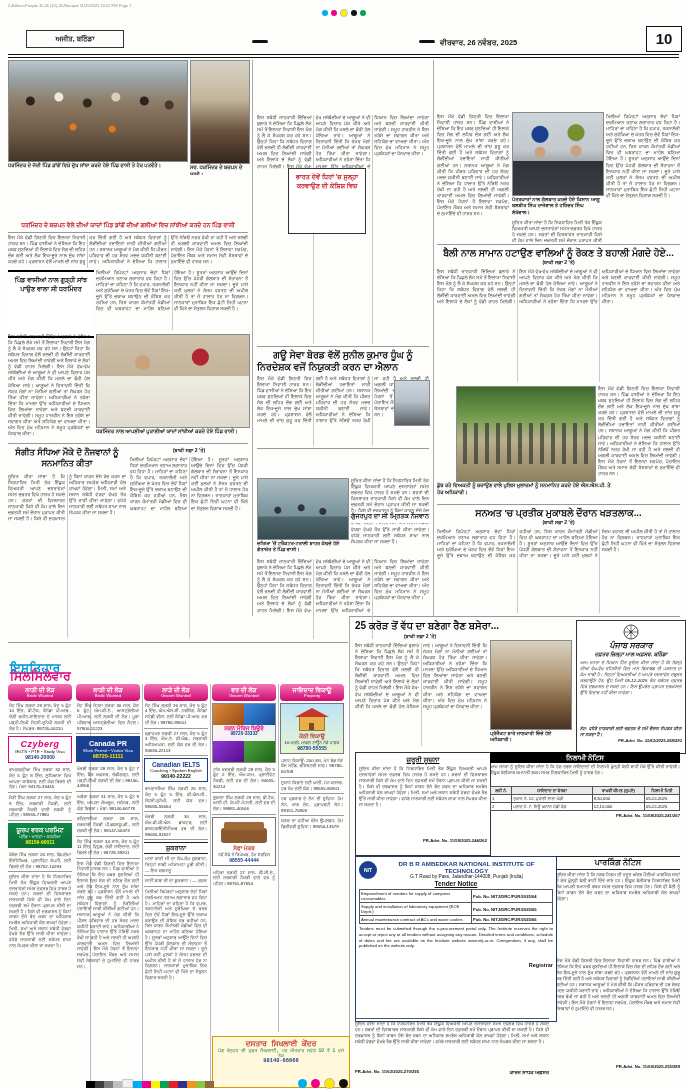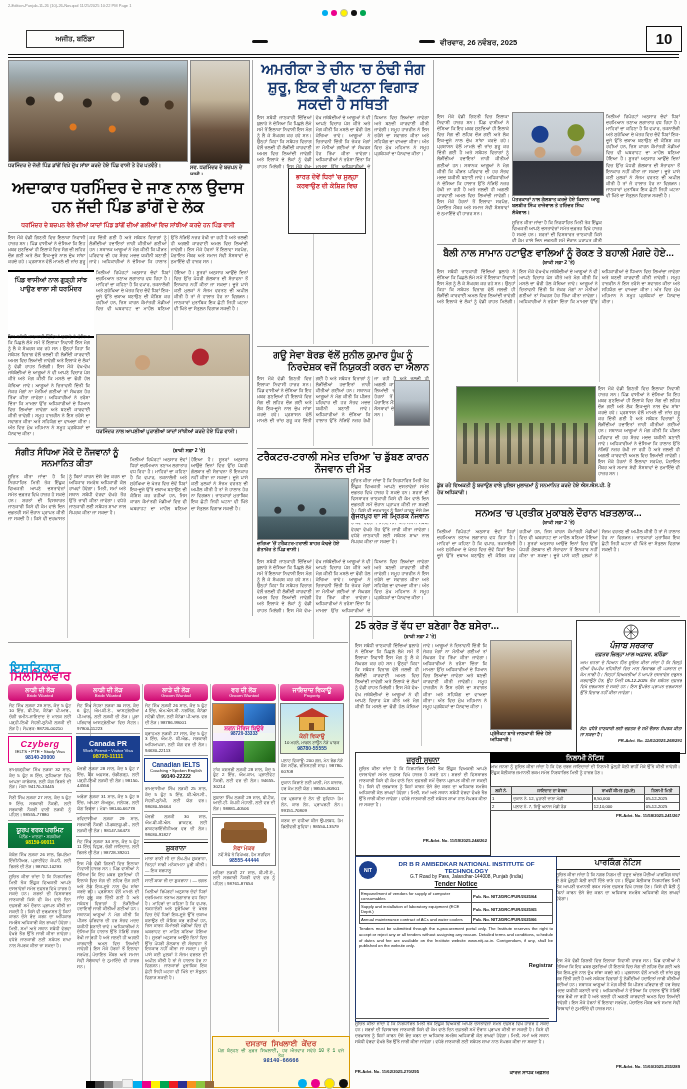--- a/index.html
+++ b/index.html
@@ -157,52 +157,49 @@
   <div class="abs thinrule" style="left:8px;top:642px;width:340px;"></div>
   <div class="abs thinrule" style="left:349px;top:616px;width:331px;"></div>
 
   <div class="abs photo ph1" style="left:8px;top:60px;width:178px;height:100px;">
       <div class="heads"></div>
     </div>
   <div class="abs cap" style="left:8px;top:162px;width:178px;height:13px;">ਧਰਮਿੰਦਰ ਦੇ ਜੱਦੀ ਪਿੰਡ ਡਾਂਗੋਂ ਵਿਖ਼ੇ ਦੁੱਖ ਸਾਂਝਾ ਕਰਦੇ ਹੋਏ ਪਿੰਡ ਵਾਸੀ ਤੇ ਹੋਰ ਪਤਵੰਤੇ।</div>
   <div class="abs photo ph2" style="left:190px;top:60px;width:58px;height:102px;"></div>
   <div class="abs cap" style="left:190px;top:164px;width:58px;height:11px;">ਸਵ. ਧਰਮਿੰਦਰ ਦੇ ਬਚਪਨ ਦੇ ਸਾਥੀ।</div>
 
-  <div class="abs hl" style="left:8px;top:178px;width:240px;height:42px;font-size:16px;line-height:1.2;text-align:center;">ਅਦਾਕਾਰ ਧਰਮਿੰਦਰ ਦੇ ਜਾਣ ਨਾਲ ਉਦਾਸ ਹਨ ਜੱਦੀ ਪਿੰਡ ਡਾਂਗੋਂ ਦੇ ਲੋਕ</div>
   <div class="abs" style="left:8px;top:222px;width:240px;height:9px;font-size:6px;font-weight:bold;color:#c41a22;text-align:center;">ਧਰਮਿੰਦਰ ਦੇ ਬਚਪਨ ਵੇਲੇ ਦੀਆਂ ਯਾਦਾਂ ਪਿੰਡ ਡਾਂਗੋਂ ਦੀਆਂ ਗਲੀਆਂ ਵਿਚ ਸਾਂਝੀਆਂ ਕਰਦੇ ਹਨ ਪਿੰਡ ਵਾਸੀ</div>
   <div class="abs thinrule" style="left:8px;top:232px;width:240px;"></div>
 
   <div class="abs tiny c3" style="left:8px;top:235px;width:240px;height:33px;">ਇਸ ਮੌਕੇ ਵੱਡੀ ਗਿਣਤੀ ਵਿਚ ਇਲਾਕਾ ਨਿਵਾਸੀ ਹਾਜ਼ਰ ਸਨ। ਪਿੰਡ ਵਾਸੀਆਂ ਨੇ ਦੱਸਿਆ ਕਿ ਇਹ ਖ਼ਬਰ ਸੁਣਦਿਆਂ ਹੀ ਇਲਾਕੇ ਵਿਚ ਸੋਗ ਦੀ ਲਹਿਰ ਦੌੜ ਗਈ ਅਤੇ ਲੋਕ ਇਕ-ਦੂਜੇ ਨਾਲ ਦੁੱਖ ਸਾਂਝਾ ਕਰਦੇ ਰਹੇ। ਪ੍ਰਸ਼ਾਸਨ ਵੱਲੋਂ ਮਾਮਲੇ ਦੀ ਜਾਂਚ ਸ਼ੁਰੂ ਕਰ ਦਿੱਤੀ ਗਈ ਹੈ ਅਤੇ ਸਬੰਧਤ ਵਿਭਾਗਾਂ ਨੂੰ ਲੋੜੀਂਦੀਆਂ ਹਦਾਇਤਾਂ ਜਾਰੀ ਕੀਤੀਆਂ ਗਈਆਂ ਹਨ। ਸਥਾਨਕ ਆਗੂਆਂ ਨੇ ਮੰਗ ਕੀਤੀ ਕਿ ਪੀੜਤ ਪਰਿਵਾਰ ਦੀ ਹਰ ਸੰਭਵ ਮਦਦ ਯਕੀਨੀ ਬਣਾਈ ਜਾਵੇ। ਅਧਿਕਾਰੀਆਂ ਨੇ ਦੱਸਿਆ ਕਿ ਹਾਲਾਤ ਉੱਤੇ ਨੇੜਿਓਂ ਨਜ਼ਰ ਰੱਖੀ ਜਾ ਰਹੀ ਹੈ ਅਤੇ ਜਲਦੀ ਹੀ ਅਗਲੀ ਕਾਰਵਾਈ ਅਮਲ ਵਿਚ ਲਿਆਂਦੀ ਜਾਵੇਗੀ। ਇਸ ਮੌਕੇ ਹੋਰਨਾਂ ਤੋਂ ਇਲਾਵਾ ਸਰਪੰਚ, ਪੰਚਾਇਤ ਮੈਂਬਰ ਅਤੇ ਸਮਾਜ ਸੇਵੀ ਸੰਸਥਾਵਾਂ ਦੇ ਨੁਮਾਇੰਦੇ ਵੀ ਹਾਜ਼ਰ ਸਨ।</div>
   <div class="abs inset" style="left:8px;top:270px;width:82px;height:58px;font-size:6.5px;line-height:1.4;padding:3px 2px;">ਪਿੰਡ ਵਾਸੀਆਂ ਨਾਲ ਗੂੜ੍ਹੀ ਸਾਂਝ ਪਾਉਣ ਵਾਲਾ ਸੀ ਧਰਮਿੰਦਰ</div>
   <div class="abs tiny c2" style="left:96px;top:270px;width:152px;height:60px;">ਮਿਲੀਆਂ ਰਿਪੋਰਟਾਂ ਅਨੁਸਾਰ ਦੋਵਾਂ ਧਿਰਾਂ ਦਰਮਿਆਨ ਤਣਾਅ ਲਗਾਤਾਰ ਵਧ ਰਿਹਾ ਹੈ। ਮਾਹਿਰਾਂ ਦਾ ਕਹਿਣਾ ਹੈ ਕਿ ਵਪਾਰ, ਤਕਨਾਲੋਜੀ ਅਤੇ ਸੁਰੱਖਿਆ ਦੇ ਖੇਤਰ ਵਿਚ ਦੋਵੇਂ ਧਿਰਾਂ ਇਕ-ਦੂਜੇ ਉੱਤੇ ਦਬਾਅ ਬਣਾਉਣ ਦੀ ਕੋਸ਼ਿਸ਼ ਕਰ ਰਹੀਆਂ ਹਨ, ਜਿਸ ਕਾਰਨ ਕੌਮਾਂਤਰੀ ਮੰਡੀਆਂ ਵਿਚ ਵੀ ਘਬਰਾਹਟ ਦਾ ਮਾਹੌਲ ਬਣਿਆ ਹੋਇਆ ਹੈ। ਸੂਤਰਾਂ ਅਨੁਸਾਰ ਆਉਂਦੇ ਦਿਨਾਂ ਵਿਚ ਉੱਚ ਪੱਧਰੀ ਗੱਲਬਾਤ ਦੀ ਸੰਭਾਵਨਾ ਤੋਂ ਇਨਕਾਰ ਨਹੀਂ ਕੀਤਾ ਜਾ ਸਕਦਾ। ਦੂਜੇ ਪਾਸੇ ਕਈ ਮੁਲਕਾਂ ਨੇ ਸੰਜਮ ਵਰਤਣ ਦੀ ਅਪੀਲ ਕੀਤੀ ਹੈ ਤਾਂ ਜੋ ਹਾਲਾਤ ਹੋਰ ਨਾ ਵਿਗੜਨ। ਜਾਣਕਾਰਾਂ ਮੁਤਾਬਿਕ ਇਕ ਛੋਟੀ ਜਿਹੀ ਘਟਨਾ ਵੀ ਖਿੱਤੇ ਦਾ ਸੰਤੁਲਨ ਵਿਗਾੜ ਸਕਦੀ ਹੈ।</div>
   <div class="abs tiny" style="left:8px;top:334px;width:82px;height:104px;">ਇਸ ਸਬੰਧੀ ਜਾਣਕਾਰੀ ਦਿੰਦਿਆਂ ਬੁਲਾਰੇ ਨੇ ਦੱਸਿਆ ਕਿ ਪਿਛਲੇ ਲੰਮੇ ਸਮੇਂ ਤੋਂ ਇਲਾਕਾ ਨਿਵਾਸੀ ਇਸ ਮੰਗ ਨੂੰ ਲੈ ਕੇ ਸੰਘਰਸ਼ ਕਰ ਰਹੇ ਸਨ। ਉਨ੍ਹਾਂ ਕਿਹਾ ਕਿ ਸਬੰਧਤ ਵਿਭਾਗ ਵੱਲੋਂ ਜਲਦੀ ਹੀ ਲੋੜੀਂਦੀ ਕਾਰਵਾਈ ਅਮਲ ਵਿਚ ਲਿਆਂਦੀ ਜਾਵੇਗੀ ਅਤੇ ਇਲਾਕੇ ਦੇ ਲੋਕਾਂ ਨੂੰ ਵੱਡੀ ਰਾਹਤ ਮਿਲੇਗੀ। ਇਸ ਮੌਕੇ ਵੱਖ-ਵੱਖ ਜਥੇਬੰਦੀਆਂ ਦੇ ਆਗੂਆਂ ਨੇ ਵੀ ਆਪਣੇ ਵਿਚਾਰ ਪੇਸ਼ ਕੀਤੇ ਅਤੇ ਮੰਗ ਕੀਤੀ ਕਿ ਮਸਲੇ ਦਾ ਫੌਰੀ ਹੱਲ ਕੱਢਿਆ ਜਾਵੇ। ਆਗੂਆਂ ਨੇ ਚਿਤਾਵਨੀ ਦਿੱਤੀ ਕਿ ਜੇਕਰ ਮੰਗਾਂ ਨਾ ਮੰਨੀਆਂ ਗਈਆਂ ਤਾਂ ਸੰਘਰਸ਼ ਹੋਰ ਤਿੱਖਾ ਕੀਤਾ ਜਾਵੇਗਾ। ਅਧਿਕਾਰੀਆਂ ਨੇ ਭਰੋਸਾ ਦਿੱਤਾ ਕਿ ਮਾਮਲਾ ਉੱਚ ਅਧਿਕਾਰੀਆਂ ਦੇ ਧਿਆਨ ਵਿਚ ਲਿਆਂਦਾ ਜਾਵੇਗਾ ਅਤੇ ਬਣਦੀ ਕਾਰਵਾਈ ਕੀਤੀ ਜਾਵੇਗੀ। ਸਮੂਹ ਹਾਜ਼ਰੀਨ ਨੇ ਇਸ ਭਰੋਸੇ ਦਾ ਸਵਾਗਤ ਕੀਤਾ ਅਤੇ ਸਹਿਯੋਗ ਦਾ ਵਾਅਦਾ ਕੀਤਾ। ਅੰਤ ਵਿਚ ਮੁੱਖ ਮਹਿਮਾਨ ਨੇ ਸਮੂਹ ਪ੍ਰਬੰਧਕਾਂ ਦਾ ਧੰਨਵਾਦ ਕੀਤਾ।</div>
   <div class="abs photo ph4" style="left:96px;top:334px;width:152px;height:92px;">
       <div class="heads"></div>
     </div>
   <div class="abs cap" style="left:96px;top:428px;width:152px;height:11px;">ਧਰਮਿੰਦਰ ਨਾਲ ਆਪਣੀਆਂ ਪੁਰਾਣੀਆਂ ਯਾਦਾਂ ਸਾਂਝੀਆਂ ਕਰਦੇ ਹੋਏ ਪਿੰਡ ਵਾਸੀ।</div>
 
   <div class="abs thinrule" style="left:8px;top:443px;width:240px;"></div>
   <div class="abs hl" style="left:8px;top:447px;width:118px;height:24px;font-size:8.5px;line-height:1.25;text-align:center;">ਸੰਗੀਤ ਸੰਧਿਆ ਮੌਕੇ ਦੋ ਨੌਜਵਾਨਾਂ ਨੂੰ ਸਨਮਾਨਿਤ ਕੀਤਾ</div>
   <div class="abs tiny c2" style="left:8px;top:474px;width:118px;height:164px;">ਸੂਚਿਤ ਕੀਤਾ ਜਾਂਦਾ ਹੈ ਕਿ ਨਿਰਧਾਰਿਤ ਮਿਤੀ ਤੱਕ ਇੱਛੁਕ ਵਿਅਕਤੀ ਆਪਣੇ ਦਸਤਾਵੇਜ਼ਾਂ ਸਮੇਤ ਦਫ਼ਤਰ ਵਿਖੇ ਹਾਜ਼ਰ ਹੋ ਸਕਦੇ ਹਨ। ਸ਼ਰਤਾਂ ਦੀ ਵਿਸਥਾਰਤ ਜਾਣਕਾਰੀ ਕਿਸੇ ਵੀ ਕੰਮ ਵਾਲੇ ਦਿਨ ਦਫ਼ਤਰੀ ਸਮੇਂ ਦੌਰਾਨ ਪ੍ਰਾਪਤ ਕੀਤੀ ਜਾ ਸਕਦੀ ਹੈ। ਕਿਸੇ ਵੀ ਦਰਖ਼ਾਸਤ ਨੂੰ ਬਿਨਾਂ ਕਾਰਨ ਦੱਸੇ ਰੱਦ ਕਰਨ ਦਾ ਅਧਿਕਾਰ ਸਮਰੱਥ ਅਧਿਕਾਰੀ ਕੋਲ ਰਾਖਵਾਂ ਹੋਵੇਗਾ। ਮਿਤੀ, ਸਮਾਂ ਅਤੇ ਸਥਾਨ ਸਬੰਧੀ ਵੇਰਵਾ ਵੱਖਰੇ ਤੌਰ ਉੱਤੇ ਜਾਰੀ ਕੀਤਾ ਜਾਵੇਗਾ। ਵਧੇਰੇ ਜਾਣਕਾਰੀ ਲਈ ਸਬੰਧਤ ਸ਼ਾਖਾ ਨਾਲ ਸੰਪਰਕ ਕੀਤਾ ਜਾ ਸਕਦਾ ਹੈ।</div>
   <div class="abs tag" style="left:130px;top:447px;width:118px;height:8px;">(ਬਾਕੀ ਸਫ਼ਾ 2 'ਤੇ)</div>
   <div class="abs tiny c2" style="left:130px;top:457px;width:118px;height:181px;">ਮਿਲੀਆਂ ਰਿਪੋਰਟਾਂ ਅਨੁਸਾਰ ਦੋਵਾਂ ਧਿਰਾਂ ਦਰਮਿਆਨ ਤਣਾਅ ਲਗਾਤਾਰ ਵਧ ਰਿਹਾ ਹੈ। ਮਾਹਿਰਾਂ ਦਾ ਕਹਿਣਾ ਹੈ ਕਿ ਵਪਾਰ, ਤਕਨਾਲੋਜੀ ਅਤੇ ਸੁਰੱਖਿਆ ਦੇ ਖੇਤਰ ਵਿਚ ਦੋਵੇਂ ਧਿਰਾਂ ਇਕ-ਦੂਜੇ ਉੱਤੇ ਦਬਾਅ ਬਣਾਉਣ ਦੀ ਕੋਸ਼ਿਸ਼ ਕਰ ਰਹੀਆਂ ਹਨ, ਜਿਸ ਕਾਰਨ ਕੌਮਾਂਤਰੀ ਮੰਡੀਆਂ ਵਿਚ ਵੀ ਘਬਰਾਹਟ ਦਾ ਮਾਹੌਲ ਬਣਿਆ ਹੋਇਆ ਹੈ। ਸੂਤਰਾਂ ਅਨੁਸਾਰ ਆਉਂਦੇ ਦਿਨਾਂ ਵਿਚ ਉੱਚ ਪੱਧਰੀ ਗੱਲਬਾਤ ਦੀ ਸੰਭਾਵਨਾ ਤੋਂ ਇਨਕਾਰ ਨਹੀਂ ਕੀਤਾ ਜਾ ਸਕਦਾ। ਦੂਜੇ ਪਾਸੇ ਕਈ ਮੁਲਕਾਂ ਨੇ ਸੰਜਮ ਵਰਤਣ ਦੀ ਅਪੀਲ ਕੀਤੀ ਹੈ ਤਾਂ ਜੋ ਹਾਲਾਤ ਹੋਰ ਨਾ ਵਿਗੜਨ। ਜਾਣਕਾਰਾਂ ਮੁਤਾਬਿਕ ਇਕ ਛੋਟੀ ਜਿਹੀ ਘਟਨਾ ਵੀ ਖਿੱਤੇ ਦਾ ਸੰਤੁਲਨ ਵਿਗਾੜ ਸਕਦੀ ਹੈ।</div>
 
-  <div class="abs hl" style="left:257px;top:60px;width:172px;height:52px;font-size:15px;line-height:1.18;text-align:center;color:#14366e;">ਅਮਰੀਕਾ ਤੇ ਚੀਨ 'ਚ ਠੰਢੀ ਜੰਗ ਸ਼ੁਰੂ, ਇਕ ਵੀ ਘਟਨਾ ਵਿਗਾੜ ਸਕਦੀ ਹੈ ਸਥਿਤੀ</div>
   <div class="abs tiny c3" style="left:257px;top:115px;width:172px;height:229px;">ਇਸ ਸਬੰਧੀ ਜਾਣਕਾਰੀ ਦਿੰਦਿਆਂ ਬੁਲਾਰੇ ਨੇ ਦੱਸਿਆ ਕਿ ਪਿਛਲੇ ਲੰਮੇ ਸਮੇਂ ਤੋਂ ਇਲਾਕਾ ਨਿਵਾਸੀ ਇਸ ਮੰਗ ਨੂੰ ਲੈ ਕੇ ਸੰਘਰਸ਼ ਕਰ ਰਹੇ ਸਨ। ਉਨ੍ਹਾਂ ਕਿਹਾ ਕਿ ਸਬੰਧਤ ਵਿਭਾਗ ਵੱਲੋਂ ਜਲਦੀ ਹੀ ਲੋੜੀਂਦੀ ਕਾਰਵਾਈ ਅਮਲ ਵਿਚ ਲਿਆਂਦੀ ਜਾਵੇਗੀ ਅਤੇ ਇਲਾਕੇ ਦੇ ਲੋਕਾਂ ਨੂੰ ਵੱਡੀ ਰਾਹਤ ਮਿਲੇਗੀ। ਇਸ ਮੌਕੇ ਵੱਖ-ਵੱਖ ਜਥੇਬੰਦੀਆਂ ਦੇ ਆਗੂਆਂ ਨੇ ਵੀ ਆਪਣੇ ਵਿਚਾਰ ਪੇਸ਼ ਕੀਤੇ ਅਤੇ ਮੰਗ ਕੀਤੀ ਕਿ ਮਸਲੇ ਦਾ ਫੌਰੀ ਹੱਲ ਕੱਢਿਆ ਜਾਵੇ। ਆਗੂਆਂ ਨੇ ਚਿਤਾਵਨੀ ਦਿੱਤੀ ਕਿ ਜੇਕਰ ਮੰਗਾਂ ਨਾ ਮੰਨੀਆਂ ਗਈਆਂ ਤਾਂ ਸੰਘਰਸ਼ ਹੋਰ ਤਿੱਖਾ ਕੀਤਾ ਜਾਵੇਗਾ। ਅਧਿਕਾਰੀਆਂ ਨੇ ਭਰੋਸਾ ਦਿੱਤਾ ਕਿ ਮਾਮਲਾ ਉੱਚ ਅਧਿਕਾਰੀਆਂ ਦੇ ਧਿਆਨ ਵਿਚ ਲਿਆਂਦਾ ਜਾਵੇਗਾ ਅਤੇ ਬਣਦੀ ਕਾਰਵਾਈ ਕੀਤੀ ਜਾਵੇਗੀ। ਸਮੂਹ ਹਾਜ਼ਰੀਨ ਨੇ ਇਸ ਭਰੋਸੇ ਦਾ ਸਵਾਗਤ ਕੀਤਾ ਅਤੇ ਸਹਿਯੋਗ ਦਾ ਵਾਅਦਾ ਕੀਤਾ। ਅੰਤ ਵਿਚ ਮੁੱਖ ਮਹਿਮਾਨ ਨੇ ਸਮੂਹ ਪ੍ਰਬੰਧਕਾਂ ਦਾ ਧੰਨਵਾਦ ਕੀਤਾ।</div>
   <div class="abs" style="left:288px;top:168px;width:72px;height:58px;background:#fff;border:0.8px solid #333;
        font-size:6.5px;font-weight:800;color:#c41a22;text-align:center;line-height:1.45;padding:3px 2px;overflow:hidden;">ਭਾਰਤ ਦੋਵੇਂ ਧਿਰਾਂ 'ਚ ਸੁਲ੍ਹਾ ਕਰਵਾਉਣ ਦੀ ਕੋਸ਼ਿਸ਼ ਵਿਚ</div>
 
   <div class="abs thinrule" style="left:257px;top:346px;width:172px;"></div>
   <div class="abs hl" style="left:257px;top:349px;width:172px;height:12px;font-size:9.5px;text-align:center;">ਗਊ ਸੇਵਾ ਬੋਰਡ ਵੱਲੋਂ ਸੁਨੀਲ ਕੁਮਾਰ ਧੂੰਘ ਨੂੰ</div>
-  <div class="abs hl" style="left:257px;top:361px;width:172px;height:12px;font-size:9.5px;text-align:right;">ਨਿਰਦੇਸ਼ਕ ਵਜੋਂ ਨਿਯੁਕਤੀ ਕਰਨ ਦਾ ਐਲਾਨ</div>
+  <div class="abs hl" style="left:257px;top:361px;width:172px;height:12px;font-size:9.5px;text-align:left;">ਨਿਰਦੇਸ਼ਕ ਵਜੋਂ ਨਿਯੁਕਤੀ ਕਰਨ ਦਾ ਐਲਾਨ</div>
   <div class="abs tiny c3" style="left:257px;top:376px;width:172px;height:70px;">ਇਸ ਮੌਕੇ ਵੱਡੀ ਗਿਣਤੀ ਵਿਚ ਇਲਾਕਾ ਨਿਵਾਸੀ ਹਾਜ਼ਰ ਸਨ। ਪਿੰਡ ਵਾਸੀਆਂ ਨੇ ਦੱਸਿਆ ਕਿ ਇਹ ਖ਼ਬਰ ਸੁਣਦਿਆਂ ਹੀ ਇਲਾਕੇ ਵਿਚ ਸੋਗ ਦੀ ਲਹਿਰ ਦੌੜ ਗਈ ਅਤੇ ਲੋਕ ਇਕ-ਦੂਜੇ ਨਾਲ ਦੁੱਖ ਸਾਂਝਾ ਕਰਦੇ ਰਹੇ। ਪ੍ਰਸ਼ਾਸਨ ਵੱਲੋਂ ਮਾਮਲੇ ਦੀ ਜਾਂਚ ਸ਼ੁਰੂ ਕਰ ਦਿੱਤੀ ਗਈ ਹੈ ਅਤੇ ਸਬੰਧਤ ਵਿਭਾਗਾਂ ਨੂੰ ਲੋੜੀਂਦੀਆਂ ਹਦਾਇਤਾਂ ਜਾਰੀ ਕੀਤੀਆਂ ਗਈਆਂ ਹਨ। ਸਥਾਨਕ ਆਗੂਆਂ ਨੇ ਮੰਗ ਕੀਤੀ ਕਿ ਪੀੜਤ ਪਰਿਵਾਰ ਦੀ ਹਰ ਸੰਭਵ ਮਦਦ ਯਕੀਨੀ ਬਣਾਈ ਜਾਵੇ। ਅਧਿਕਾਰੀਆਂ ਨੇ ਦੱਸਿਆ ਕਿ ਹਾਲਾਤ ਉੱਤੇ ਨੇੜਿਓਂ ਨਜ਼ਰ ਰੱਖੀ ਜਾ ਰਹੀ ਹੈ ਅਤੇ ਜਲਦੀ ਹੀ ਅਗਲੀ ਕਾਰਵਾਈ ਅਮਲ ਵਿਚ ਲਿਆਂਦੀ ਜਾਵੇਗੀ। ਇਸ ਮੌਕੇ ਹੋਰਨਾਂ ਤੋਂ ਇਲਾਵਾ ਸਰਪੰਚ, ਪੰਚਾਇਤ ਮੈਂਬਰ ਅਤੇ ਸਮਾਜ ਸੇਵੀ ਸੰਸਥਾਵਾਂ ਦੇ ਨੁਮਾਇੰਦੇ ਵੀ ਹਾਜ਼ਰ ਸਨ।</div>
   <div class="abs photo ph5" style="left:394px;top:380px;width:34px;height:44px;"></div>
 
   <div class="abs thinrule" style="left:257px;top:448px;width:172px;"></div>
-  <div class="abs hl" style="left:257px;top:451px;width:172px;height:24px;font-size:10px;line-height:1.15;text-align:center;">ਟਰੈਕਟਰ-ਟਰਾਲੀ ਸਮੇਤ ਦਰਿਆ 'ਚ ਡੁੱਬਣ ਕਾਰਨ ਨੌਜਵਾਨ ਦੀ ਮੌਤ</div>
   <div class="abs photo ph6" style="left:257px;top:478px;width:90px;height:60px;">
       <div class="heads"></div>
     </div>
   <div class="abs cap" style="left:257px;top:540px;width:90px;height:16px;font-size:5px;">ਦਰਿਆ 'ਚੋਂ ਟਰੈਕਟਰ-ਟਰਾਲੀ ਬਾਹਰ ਕੱਢਦੇ ਹੋਏ ਗੋਤਾਖ਼ੋਰ ਤੇ ਪਿੰਡ ਵਾਸੀ।</div>
   <div class="abs tiny" style="left:351px;top:478px;width:78px;height:78px;">ਸੂਚਿਤ ਕੀਤਾ ਜਾਂਦਾ ਹੈ ਕਿ ਨਿਰਧਾਰਿਤ ਮਿਤੀ ਤੱਕ ਇੱਛੁਕ ਵਿਅਕਤੀ ਆਪਣੇ ਦਸਤਾਵੇਜ਼ਾਂ ਸਮੇਤ ਦਫ਼ਤਰ ਵਿਖੇ ਹਾਜ਼ਰ ਹੋ ਸਕਦੇ ਹਨ। ਸ਼ਰਤਾਂ ਦੀ ਵਿਸਥਾਰਤ ਜਾਣਕਾਰੀ ਕਿਸੇ ਵੀ ਕੰਮ ਵਾਲੇ ਦਿਨ ਦਫ਼ਤਰੀ ਸਮੇਂ ਦੌਰਾਨ ਪ੍ਰਾਪਤ ਕੀਤੀ ਜਾ ਸਕਦੀ ਹੈ। ਕਿਸੇ ਵੀ ਦਰਖ਼ਾਸਤ ਨੂੰ ਬਿਨਾਂ ਕਾਰਨ ਦੱਸੇ ਰੱਦ ਕਰਨ ਦਾ ਅਧਿਕਾਰ ਸਮਰੱਥ ਅਧਿਕਾਰੀ ਕੋਲ ਰਾਖਵਾਂ ਹੋਵੇਗਾ। ਮਿਤੀ, ਸਮਾਂ ਅਤੇ ਸਥਾਨ ਸਬੰਧੀ ਵੇਰਵਾ ਵੱਖਰੇ ਤੌਰ ਉੱਤੇ ਜਾਰੀ ਕੀਤਾ ਜਾਵੇਗਾ। ਵਧੇਰੇ ਜਾਣਕਾਰੀ ਲਈ ਸਬੰਧਤ ਸ਼ਾਖਾ ਨਾਲ ਸੰਪਰਕ ਕੀਤਾ ਜਾ ਸਕਦਾ ਹੈ।</div>
   <div class="abs" style="left:351px;top:512px;width:78px;height:11px;background:#fff;font-size:6.5px;font-weight:800;text-align:center;">ਗੁੱਜਰਪੁਰ ਦਾ ਸੀ ਮ੍ਰਿਤਕ ਨੌਜਵਾਨ</div>
   <div class="abs tiny c3" style="left:257px;top:559px;width:172px;height:80px;">ਇਸ ਸਬੰਧੀ ਜਾਣਕਾਰੀ ਦਿੰਦਿਆਂ ਬੁਲਾਰੇ ਨੇ ਦੱਸਿਆ ਕਿ ਪਿਛਲੇ ਲੰਮੇ ਸਮੇਂ ਤੋਂ ਇਲਾਕਾ ਨਿਵਾਸੀ ਇਸ ਮੰਗ ਨੂੰ ਲੈ ਕੇ ਸੰਘਰਸ਼ ਕਰ ਰਹੇ ਸਨ। ਉਨ੍ਹਾਂ ਕਿਹਾ ਕਿ ਸਬੰਧਤ ਵਿਭਾਗ ਵੱਲੋਂ ਜਲਦੀ ਹੀ ਲੋੜੀਂਦੀ ਕਾਰਵਾਈ ਅਮਲ ਵਿਚ ਲਿਆਂਦੀ ਜਾਵੇਗੀ ਅਤੇ ਇਲਾਕੇ ਦੇ ਲੋਕਾਂ ਨੂੰ ਵੱਡੀ ਰਾਹਤ ਮਿਲੇਗੀ। ਇਸ ਮੌਕੇ ਵੱਖ-ਵੱਖ ਜਥੇਬੰਦੀਆਂ ਦੇ ਆਗੂਆਂ ਨੇ ਵੀ ਆਪਣੇ ਵਿਚਾਰ ਪੇਸ਼ ਕੀਤੇ ਅਤੇ ਮੰਗ ਕੀਤੀ ਕਿ ਮਸਲੇ ਦਾ ਫੌਰੀ ਹੱਲ ਕੱਢਿਆ ਜਾਵੇ। ਆਗੂਆਂ ਨੇ ਚਿਤਾਵਨੀ ਦਿੱਤੀ ਕਿ ਜੇਕਰ ਮੰਗਾਂ ਨਾ ਮੰਨੀਆਂ ਗਈਆਂ ਤਾਂ ਸੰਘਰਸ਼ ਹੋਰ ਤਿੱਖਾ ਕੀਤਾ ਜਾਵੇਗਾ। ਅਧਿਕਾਰੀਆਂ ਨੇ ਭਰੋਸਾ ਦਿੱਤਾ ਕਿ ਮਾਮਲਾ ਉੱਚ ਅਧਿਕਾਰੀਆਂ ਦੇ ਧਿਆਨ ਵਿਚ ਲਿਆਂਦਾ ਜਾਵੇਗਾ ਅਤੇ ਬਣਦੀ ਕਾਰਵਾਈ ਕੀਤੀ ਜਾਵੇਗੀ। ਸਮੂਹ ਹਾਜ਼ਰੀਨ ਨੇ ਇਸ ਭਰੋਸੇ ਦਾ ਸਵਾਗਤ ਕੀਤਾ ਅਤੇ ਸਹਿਯੋਗ ਦਾ ਵਾਅਦਾ ਕੀਤਾ। ਅੰਤ ਵਿਚ ਮੁੱਖ ਮਹਿਮਾਨ ਨੇ ਸਮੂਹ ਪ੍ਰਬੰਧਕਾਂ ਦਾ ਧੰਨਵਾਦ ਕੀਤਾ।</div>
 
   <div class="abs tiny" style="left:437px;top:114px;width:72px;height:128px;">ਇਸ ਮੌਕੇ ਵੱਡੀ ਗਿਣਤੀ ਵਿਚ ਇਲਾਕਾ ਨਿਵਾਸੀ ਹਾਜ਼ਰ ਸਨ। ਪਿੰਡ ਵਾਸੀਆਂ ਨੇ ਦੱਸਿਆ ਕਿ ਇਹ ਖ਼ਬਰ ਸੁਣਦਿਆਂ ਹੀ ਇਲਾਕੇ ਵਿਚ ਸੋਗ ਦੀ ਲਹਿਰ ਦੌੜ ਗਈ ਅਤੇ ਲੋਕ ਇਕ-ਦੂਜੇ ਨਾਲ ਦੁੱਖ ਸਾਂਝਾ ਕਰਦੇ ਰਹੇ। ਪ੍ਰਸ਼ਾਸਨ ਵੱਲੋਂ ਮਾਮਲੇ ਦੀ ਜਾਂਚ ਸ਼ੁਰੂ ਕਰ ਦਿੱਤੀ ਗਈ ਹੈ ਅਤੇ ਸਬੰਧਤ ਵਿਭਾਗਾਂ ਨੂੰ ਲੋੜੀਂਦੀਆਂ ਹਦਾਇਤਾਂ ਜਾਰੀ ਕੀਤੀਆਂ ਗਈਆਂ ਹਨ। ਸਥਾਨਕ ਆਗੂਆਂ ਨੇ ਮੰਗ ਕੀਤੀ ਕਿ ਪੀੜਤ ਪਰਿਵਾਰ ਦੀ ਹਰ ਸੰਭਵ ਮਦਦ ਯਕੀਨੀ ਬਣਾਈ ਜਾਵੇ। ਅਧਿਕਾਰੀਆਂ ਨੇ ਦੱਸਿਆ ਕਿ ਹਾਲਾਤ ਉੱਤੇ ਨੇੜਿਓਂ ਨਜ਼ਰ ਰੱਖੀ ਜਾ ਰਹੀ ਹੈ ਅਤੇ ਜਲਦੀ ਹੀ ਅਗਲੀ ਕਾਰਵਾਈ ਅਮਲ ਵਿਚ ਲਿਆਂਦੀ ਜਾਵੇਗੀ। ਇਸ ਮੌਕੇ ਹੋਰਨਾਂ ਤੋਂ ਇਲਾਵਾ ਸਰਪੰਚ, ਪੰਚਾਇਤ ਮੈਂਬਰ ਅਤੇ ਸਮਾਜ ਸੇਵੀ ਸੰਸਥਾਵਾਂ ਦੇ ਨੁਮਾਇੰਦੇ ਵੀ ਹਾਜ਼ਰ ਸਨ।</div>
   <div class="abs photo ph3" style="left:512px;top:112px;width:90px;height:82px;">

